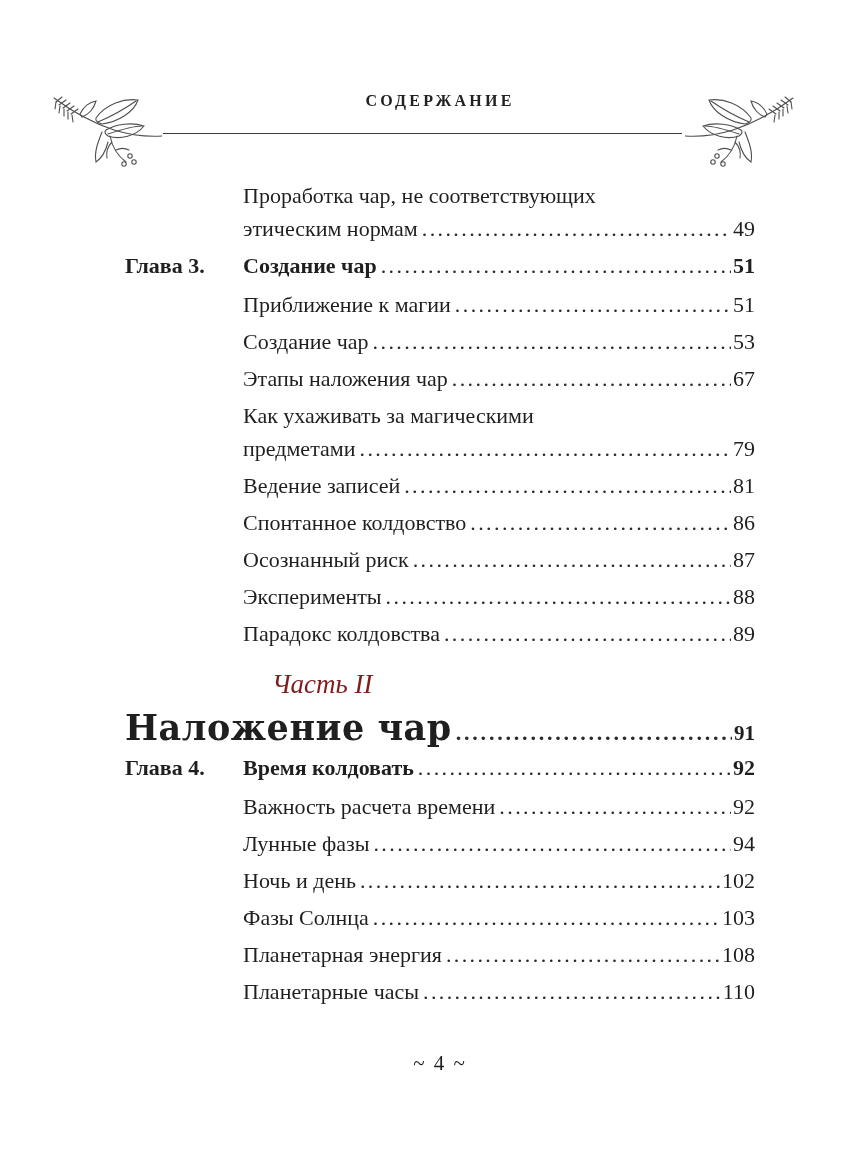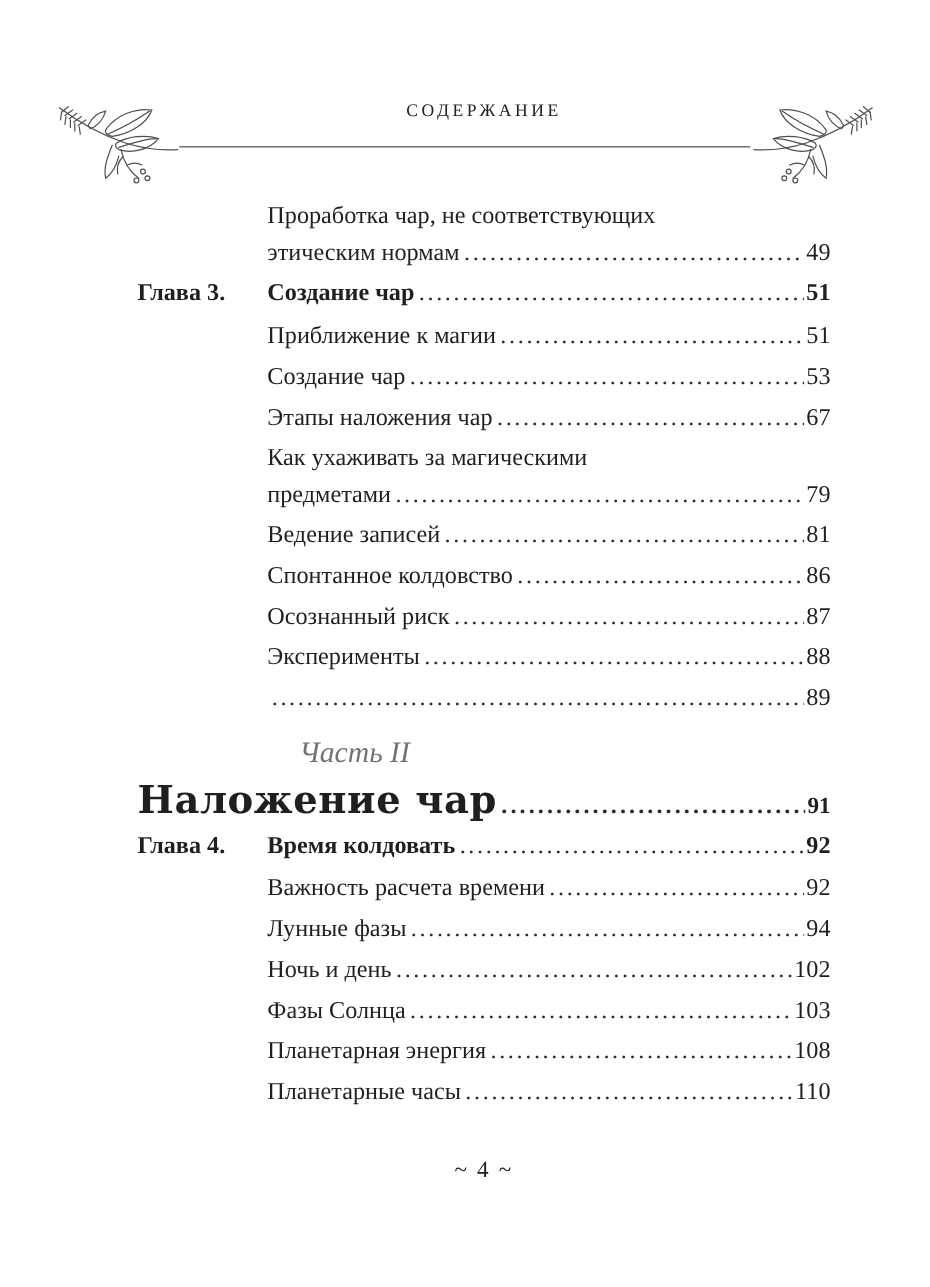--- a/index.html
+++ b/index.html
@@ -14,21 +14,21 @@
   }
 
   
   .header-title {
     position: absolute;
     top: 92px;
     left: 125px;
     width: 630px;
     text-align: center;
     font-size: 16px;
-    font-weight: normal;
+    font-weight: bold;
     letter-spacing: 3.2px;
     color: #222;
   }
   .header-rule {
     position: absolute;
     top: 133px;
     left: 163px;
     width: 519px;
     border-top: 1.6px solid #3c3c3c;
   }
@@ -75,21 +75,21 @@
     content: "....................................................................................................................................";
   }
   .pg { flex: none; text-align: right; }
 
   
   .part-label {
     margin: 26px 0 12px 147px;
     font-style: italic;
     font-size: 27px;
     line-height: 1;
-    color: #737373;
+    color: #7f1d1d;
   }
   .row.part { margin-bottom: 12px; }
   .part-title {
     flex: none;
     white-space: nowrap;
     font-family: "DejaVu Serif", serif;
     font-size: 35px;
     font-weight: bold;
     letter-spacing: 0.5px;
     line-height: 1;
@@ -209,20 +209,21 @@
         <span class="lbl">Осознанный риск</span>
         <span class="leader"></span>
         <span class="pg">87</span>
       </div>
       <div class="row sub">
         <span class="lbl">Эксперименты</span>
         <span class="leader"></span>
         <span class="pg">88</span>
       </div>
       <div class="row sub">
+        <span class="lbl">Парадокс колдовства</span>
         <span class="leader"></span>
         <span class="pg">89</span>
       </div>
       <div class="part-label">Часть II</div>
       <div class="row part">
         <span class="part-title">Наложение чар</span>
         <span class="leader"></span>
         <span class="pg">91</span>
       </div>
       <div class="row chapter">

